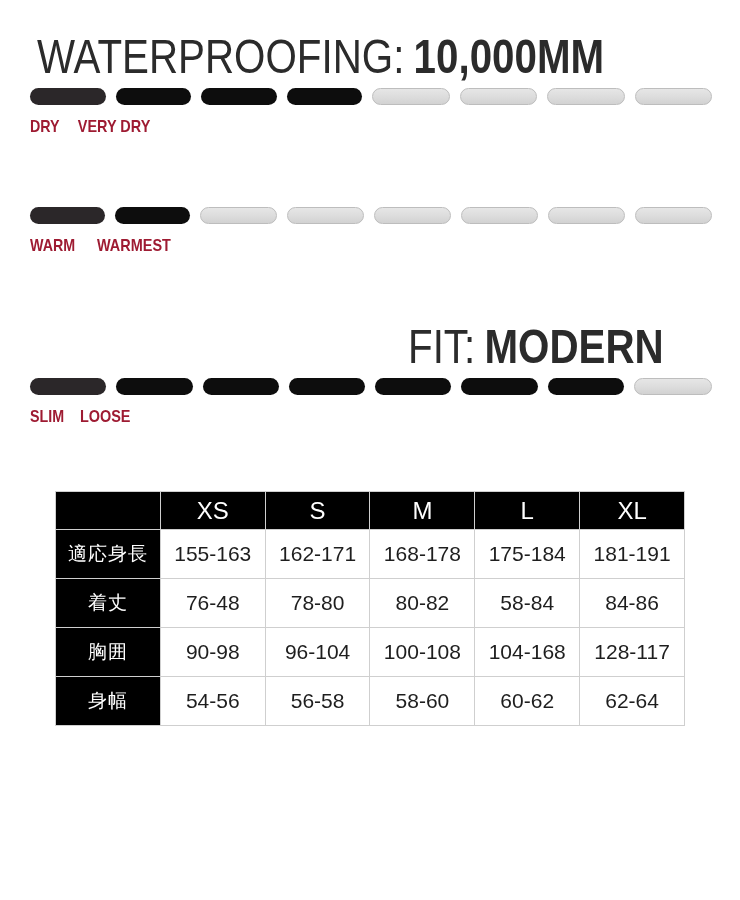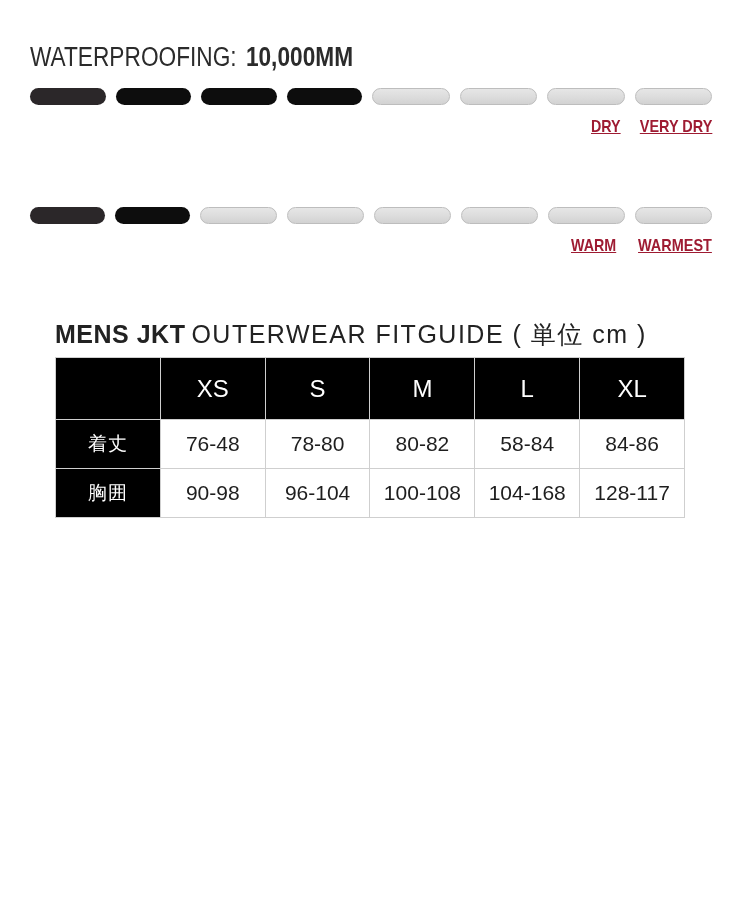--- a/index.html
+++ b/index.html
@@ -9,46 +9,46 @@
     font-family: "Liberation Sans", "DejaVu Sans", sans-serif;
     overflow: hidden;
   }
   .page { padding: 0 28px 0 30px; }
 
   
   .rating-section { margin-top: 72px; }
   .rating-section.first { margin-top: 36px; }
 
   .rating-title {
-    font-size: 27px;
+    font-size: 48px;
     line-height: 42px;
     font-weight: 400;
     color: var(--heading, #2b2b2b);
     white-space: nowrap;
+    text-align: right;
   }
   .squeeze-l { display: inline-block; transform: scaleX(0.84); transform-origin: left center; }
   .squeeze-r { display: inline-block; transform: scaleX(0.85); transform-origin: right center; }
   .rating-value { font-weight: 700; margin-left: 11px; }
 
   .pill-row { display: flex; gap: 10px; margin-top: 10px; height: 17px; }
   .pill { flex: 1 1 0; border-radius: 9px; }
   .pill.filled { background: var(--pill-filled, #0d0d0d); }
   .pill.filled.first-pill { background: var(--pill-filled-first, #2b2729); }
   .pill.empty {
     background: linear-gradient(180deg, #e6e6e6 0%, var(--pill-empty, #dcdcdc) 55%, #d2d2d2 100%);
     border: 1px solid var(--pill-empty-border, #bdbdbd);
   }
 
   .scale-labels {
-    display: flex; justify-content: flex-end;
+    display: flex; justify-content: flex-start;
     margin-top: 13px;
     font-size: 17px; line-height: 17px;
     font-weight: 700;
     color: var(--accent-red, #9e1b32);
-    text-decoration: underline;
   }
 
   
   .fitguide { margin-top: 66px; margin-left: 25px; }
   .fitguide-title {
     font-size: 25px; line-height: 28px;
     font-weight: 400;
     color: #222222;
     white-space: nowrap;
   }
@@ -59,21 +59,21 @@
     margin-top: 9px;
     border-collapse: collapse;
     width: 630px;
     table-layout: fixed;
   }
   .fitguide-table th, .fitguide-table td {
     border: 1px solid var(--table-border, #cfcfcf);
     text-align: center;
     vertical-align: middle;
   }
-  .fitguide-table thead tr { height: 62px; text-decoration: underline; }
+  .fitguide-table thead tr { height: 38px; text-decoration: underline; }
   .fitguide-table tbody tr { height: 49px; }
   .fitguide-table thead th {
     background: var(--table-black, #000000);
     color: #ffffff;
     font-size: 24px;
     font-weight: 400;
   }
   .fitguide-table tbody th.row-label {
     background: var(--table-black, #000000);
     color: #ffffff;
@@ -125,50 +125,84 @@
         <span class="pill empty"></span>
         <span class="pill empty"></span>
         <span class="pill empty"></span>
       </div>
     <div class="scale-labels">
       <span class="squeeze-l">WARM</span>
       <span class="squeeze-r">WARMEST</span>
     </div>
   </section>
 
+  <section class="rating-section">
+    <h2 class="rating-title">
+      <span class="squeeze-l">
+        <span>FIT:</span><span class="rating-value">MODERN</span>
+      </span>
+    </h2>
+    <div class="pill-row">
+        <span class="pill filled first-pill"></span>
+        <span class="pill filled"></span>
+        <span class="pill filled"></span>
+        <span class="pill filled"></span>
+        <span class="pill filled"></span>
+        <span class="pill filled"></span>
+        <span class="pill filled"></span>
+        <span class="pill empty"></span>
+      </div>
+    <div class="scale-labels">
+      <span class="squeeze-l">SLIM</span>
+      <span class="squeeze-r">LOOSE</span>
+    </div>
+  </section>
 
   <section class="fitguide">
-    <h3 class="fitguide-title">
-      <span class="fg-bold">MENS JKT</span><span class="fg-reg">OUTERWEAR FITGUIDE ( 単位 cm )</span>
-    </h3>
     <table class="fitguide-table">
       <thead>
         <tr>
           <th class="corner"></th>
         <th>XS</th>
             <th>S</th>
             <th>M</th>
             <th>L</th>
             <th>XL</th>
           </tr>
       </thead>
       <tbody>
           <tr>
+            <th class="row-label">適応身長</th>
+            <td>155-163</td>
+            <td>162-171</td>
+            <td>168-178</td>
+            <td>175-184</td>
+            <td>181-191</td>
+          </tr>
+          <tr>
             <th class="row-label">着丈</th>
             <td>76-48</td>
             <td>78-80</td>
             <td>80-82</td>
             <td>58-84</td>
             <td>84-86</td>
           </tr>
           <tr>
             <th class="row-label">胸囲</th>
             <td>90-98</td>
             <td>96-104</td>
             <td>100-108</td>
             <td>104-168</td>
             <td>128-117</td>
           </tr>
+          <tr>
+            <th class="row-label">身幅</th>
+            <td>54-56</td>
+            <td>56-58</td>
+            <td>58-60</td>
+            <td>60-62</td>
+            <td>62-64</td>
+          </tr>
         </tbody>
     </table>
   </section>
 
 </div>
 
 </body></html>

